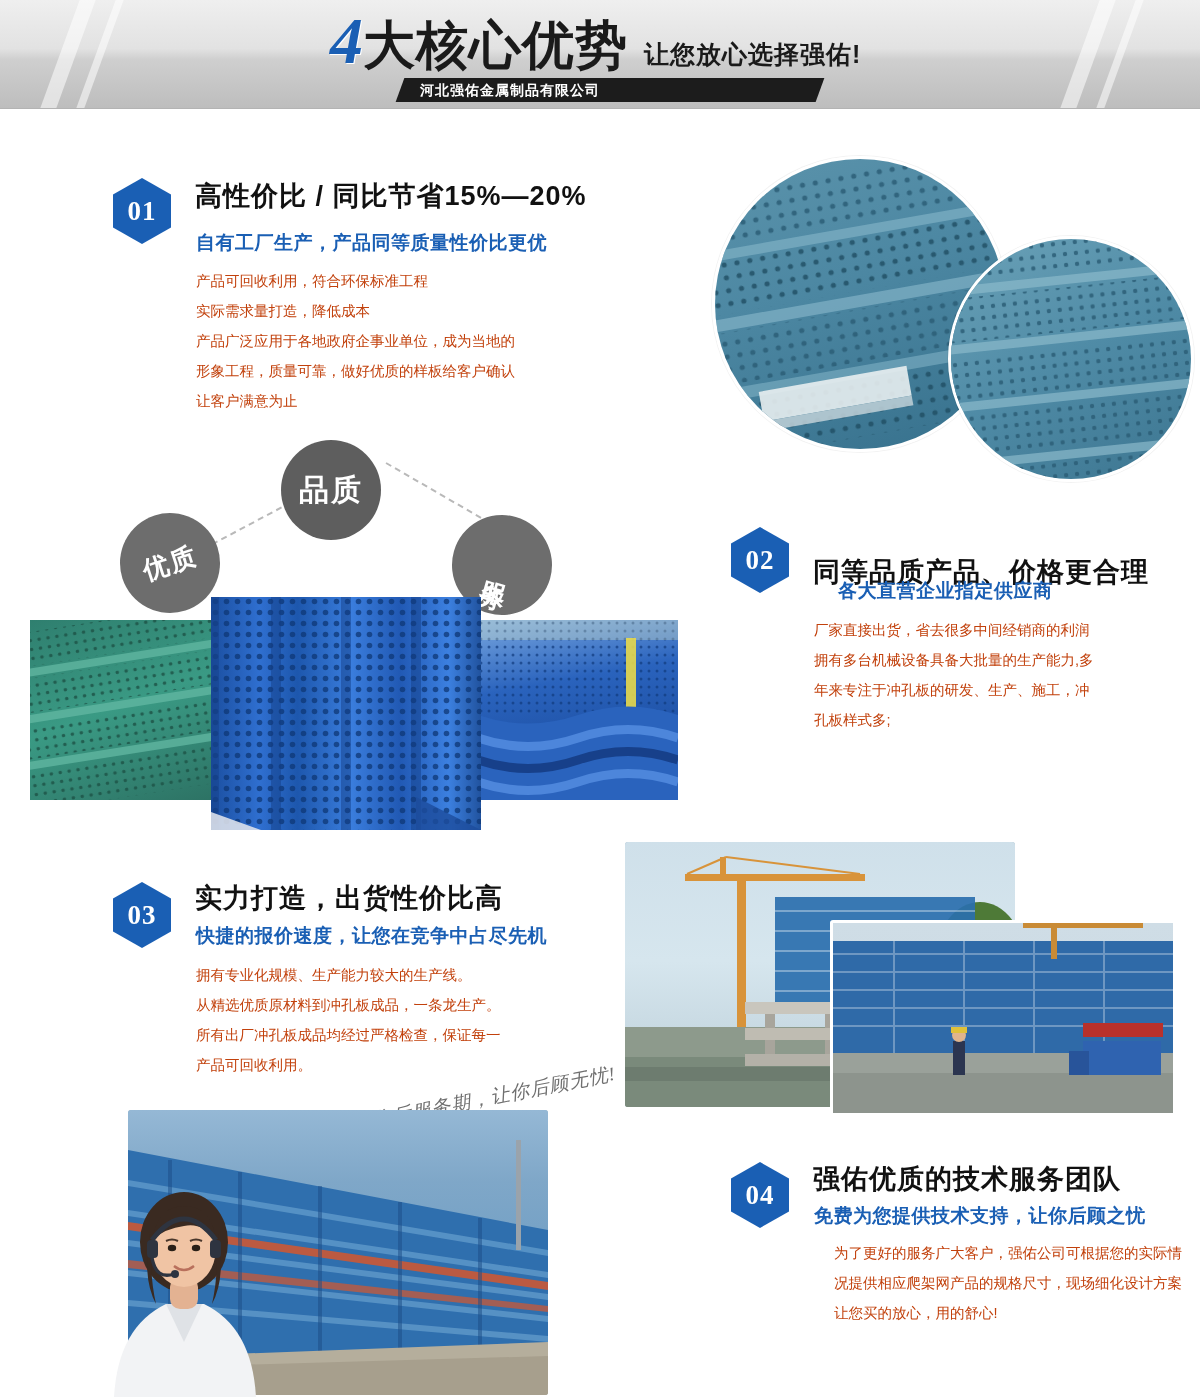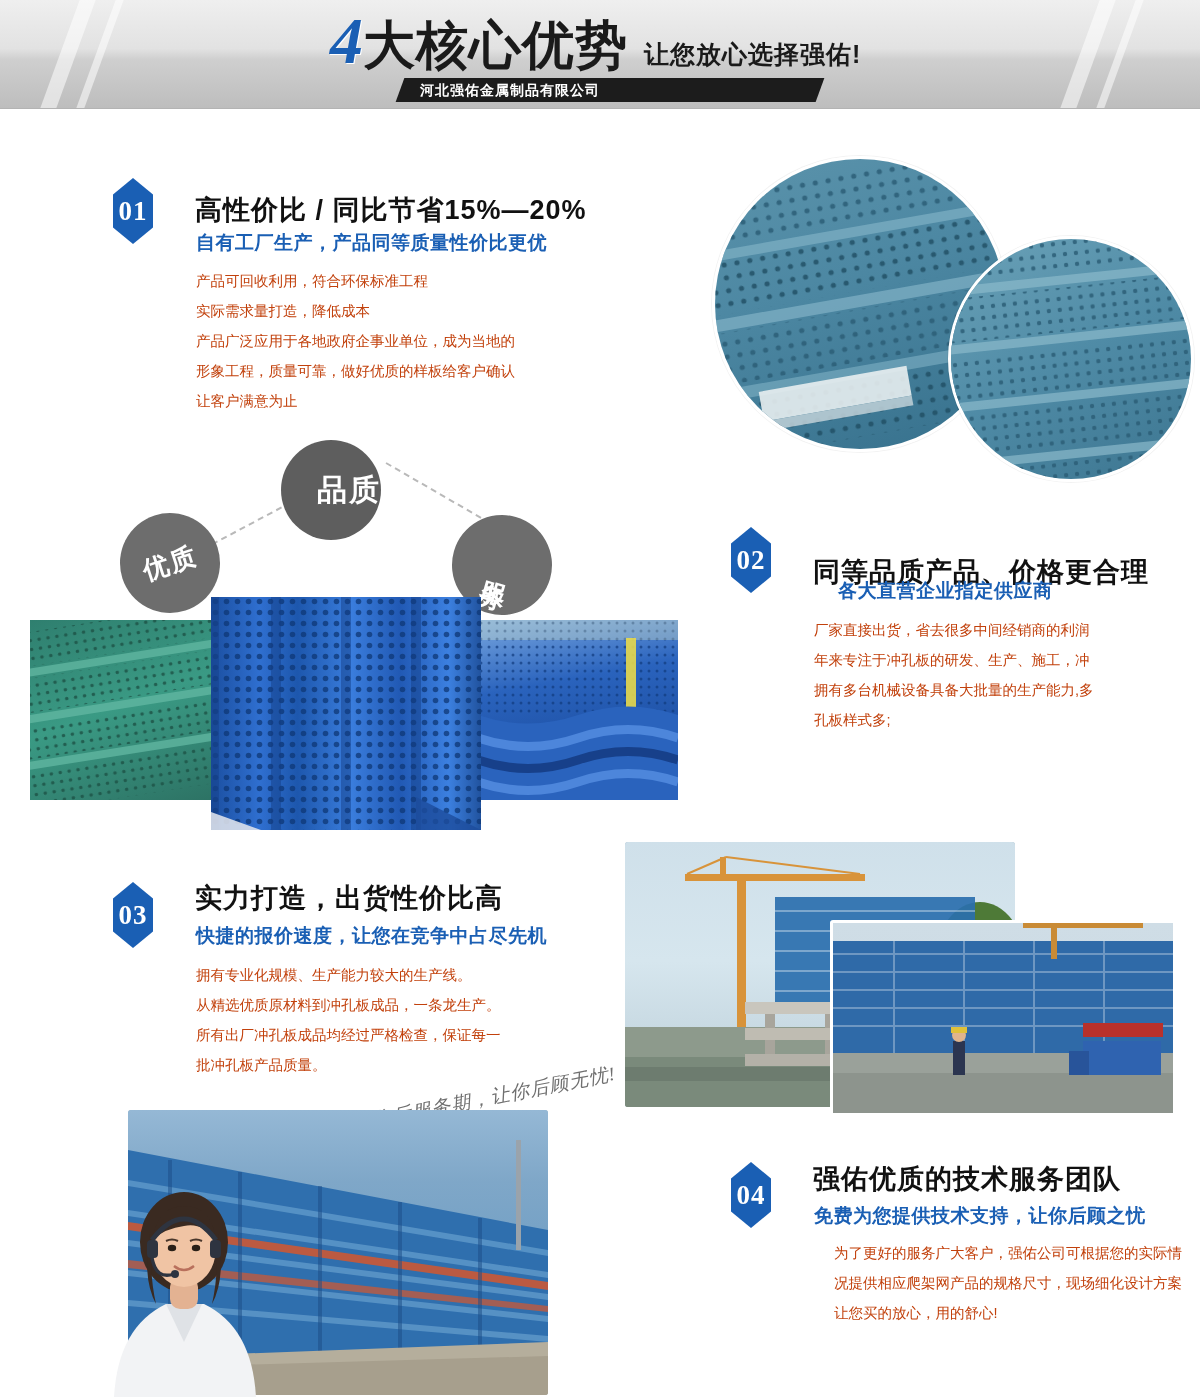--- a/index.html
+++ b/index.html
@@ -90,21 +90,21 @@
     top: 0;
     width: 16px;
     height: 108px;
     background: rgba(255,255,255,0.55);
     transform: skewX(-20deg);
   }
 
   
   .badge {
     position: absolute;
-    width: 40px;
+    width: 58px;
     height: 66px;
     background: #1a5fb4;
     color: #ffffff;
     font-size: 27px;
     font-weight: bold;
     font-family: "Liberation Serif", serif;
     display: flex;
     align-items: center;
     justify-content: center;
     clip-path: polygon(50% 0%, 100% 25%, 100% 75%, 50% 100%, 0% 75%, 0% 25%);
@@ -207,21 +207,21 @@
       <span class="hdr-main">大核心优势</span>
       <span class="hdr-sub">让您放心选择强佑!</span>
     </div>
 
     <div class="hdr-bar"></div>
     <div class="hdr-bar-text">河北强佑金属制品有限公司</div>
   </div>
 </div>
 
 <div class="badge" style="left:113px; top:178px;">01</div>
-<div class="blk-title" style="left:195px; top:192px;">高性价比 / 同比节省15%—20%</div>
+<div class="blk-title" style="left:195px; top:178px;">高性价比 / 同比节省15%—20%</div>
 <div class="blk-sub" style="left:196px; top:230px;">自有工厂生产，产品同等质量性价比更优</div>
 <div class="blk-body" style="left:196px; top:266px; width:420px;">
   <div>产品可回收利用，符合环保标准工程</div>
   <div>实际需求量打造，降低成本</div>
   <div>产品广泛应用于各地政府企事业单位，成为当地的</div>
   <div>形象工程，质量可靠，做好优质的样板给客户确认</div>
   <div>让客户满意为止</div>
 </div>
 
 <div class="circ" style="left:712px; top:156px; width:290px; height:290px;">
@@ -267,21 +267,21 @@
       <rect x="-30" y="164" width="320" height="44" fill="url(#dots2)"></rect>
       <rect x="-30" y="210" width="320" height="9" fill="#8ab9cb" opacity="0.7"></rect>
       <rect x="-30" y="222" width="320" height="36" fill="url(#dots2)"></rect>
     </g>
   </svg>
 </div>
 
 <div class="dashed" style="left:196px; top:520px; width:120px; transform:rotate(-28deg);"></div>
 <div class="dashed" style="left:378px; top:492px; width:120px; transform:rotate(30deg);"></div>
 
-<div class="qcircle big" style="left:281px; top:440px; width:100px; height:100px;justify-content:flex-end;">
+<div class="qcircle big" style="left:281px; top:440px; width:100px; height:100px;">
   <span>品质</span>
 </div>
 <div class="qcircle" style="left:120px; top:513px; width:100px; height:100px; transform:rotate(-18deg);">
   <span>优质</span>
 </div>
 <div class="qcircle" style="left:452px; top:515px; width:100px; height:100px; transform:rotate(16deg);">
   <span class="qc-v">服务</span>
 </div>
 
 <div class="photo" style="left:30px; top:620px; width:230px; height:180px;">
@@ -338,33 +338,33 @@
     <path d="M0 140 Q50 157 100 140 T200 140" stroke="#17408a" stroke-width="9" fill="none"></path>
     <path d="M0 162 Q50 179 100 162 T200 162" stroke="#4d86db" stroke-width="9" fill="none"></path>
   </svg>
 </div>
 
 <div class="badge" style="left:731px; top:527px;">02</div>
 <div class="blk-title" style="left:813px; top:534px;margin-top:20px;">同等品质产品、价格更合理</div>
 <div class="blk-sub" style="left:838px; top:578px;">各大直营企业指定供应商</div>
 <div class="blk-body" style="left:814px; top:615px; width:380px;">
   <div>厂家直接出货，省去很多中间经销商的利润</div>
+  <div>拥有多台机械设备具备大批量的生产能力,多</div>
   <div>年来专注于冲孔板的研发、生产、施工，冲</div>
-  <div>拥有多台机械设备具备大批量的生产能力,多</div>
   <div>孔板样式多;</div>
 </div>
 
 <div class="badge" style="left:113px; top:882px;">03</div>
 <div class="blk-title" style="left:195px; top:880px;">实力打造，出货性价比高</div>
 <div class="blk-sub" style="left:196px; top:923px;">快捷的报价速度，让您在竞争中占尽先机</div>
 <div class="blk-body" style="left:196px; top:960px; width:400px;">
   <div>拥有专业化规模、生产能力较大的生产线。</div>
   <div>从精选优质原材料到冲孔板成品，一条龙生产。</div>
   <div>所有出厂冲孔板成品均经过严格检查，保证每一</div>
-  <div>批冲孔板产品质量。</div>
+  <div>产品可回收利用。</div>
 </div>
 
 <div class="photo" style="left:625px; top:842px; width:390px; height:265px; border-radius:3px;">
   <div style="position:absolute;inset:0;background:linear-gradient(180deg,#cfe0ea 0%,#d6e6ee 45%,#b9ccd6 100%);"></div>
   <svg class="perf" viewBox="0 0 390 265" preserveAspectRatio="none">
     <rect x="0" y="185" width="390" height="80" fill="#8d9a8c"></rect>
     <rect x="0" y="215" width="390" height="50" fill="#7a8a7b"></rect>
 
     <ellipse cx="355" cy="120" rx="45" ry="60" fill="#4e7a37"></ellipse>
     <ellipse cx="325" cy="150" rx="35" ry="48" fill="#5d8a42"></ellipse>

